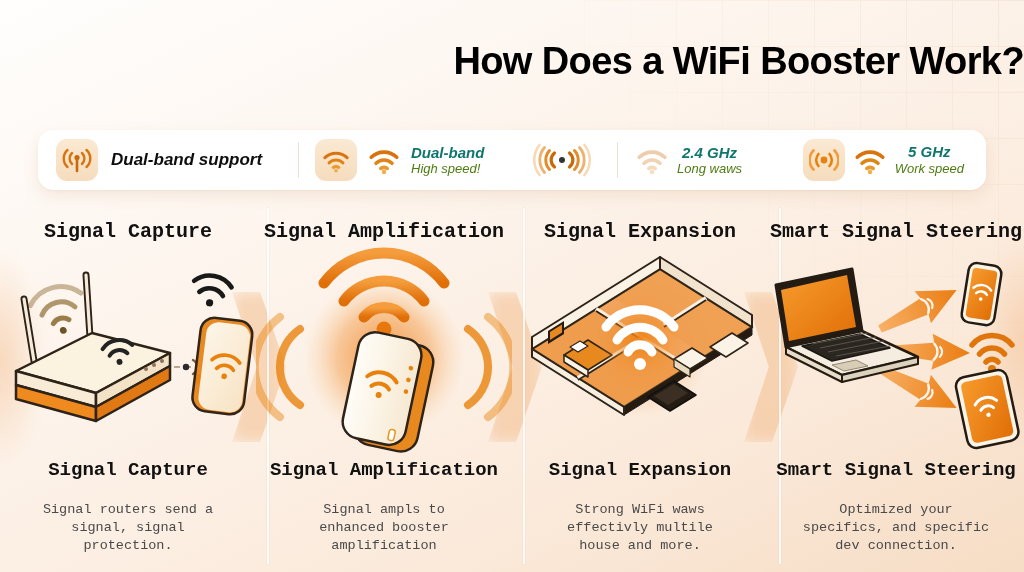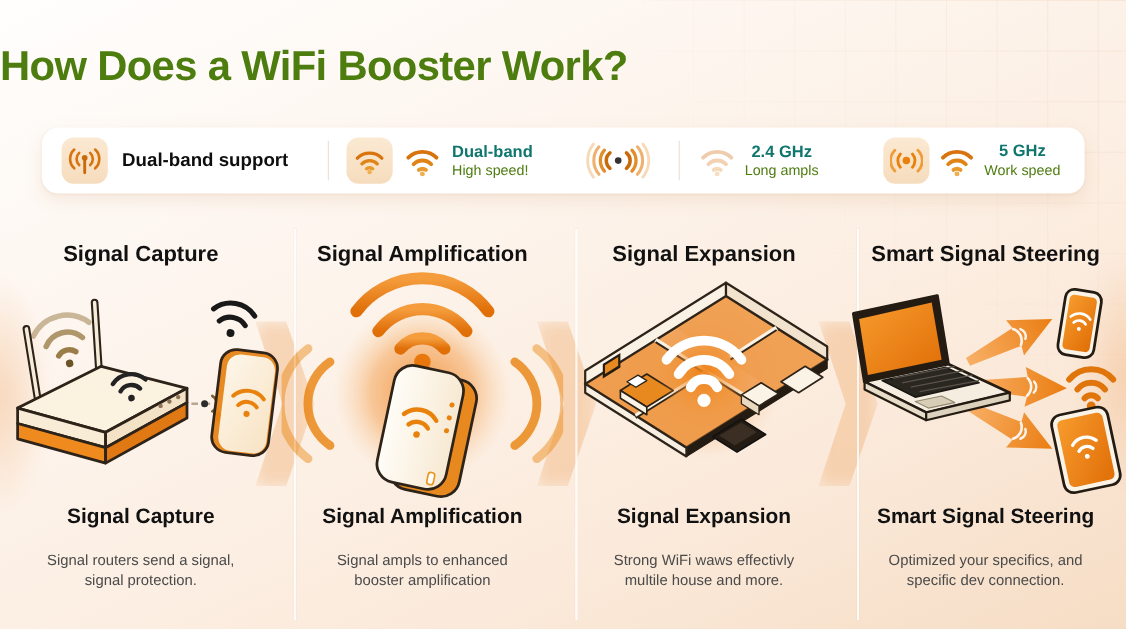--- a/index.html
+++ b/index.html
@@ -19,29 +19,29 @@
     -webkit-mask-image:linear-gradient(225deg,#000 0%,transparent 72%);
             mask-image:linear-gradient(225deg,#000 0%,transparent 72%);
   }
   .edge-glow { position:absolute; width:90px; height:220px; border-radius:50%;
     background:radial-gradient(closest-side,#f4bf92,transparent); opacity:.55; filter:blur(6px); }
   .edge-glow.left { left:-45px; top:250px; }
   .edge-glow.right { right:-45px; top:230px; }
 
   .page-title {
     position:absolute; top:40px; left:0; right:0;
-    text-align:left; font-size:38px; font-weight:bold; letter-spacing:-.6px; color:#4d7c0f;
+    text-align:right; font-size:38px; font-weight:bold; letter-spacing:-.6px; color:#000000;
   }
 
   
   .badge-bar {
-    position:absolute; top:116px; left:38px; width:948px; height:60px;
+    position:absolute; top:130px; left:38px; width:948px; height:60px;
     background:#ffffff; border-radius:15px;
     box-shadow:0 6px 16px rgba(186,126,66,.13), 0 1px 2px rgba(186,126,66,.08);
-    display:flex; align-items:center; padding:16px 18px;
+    display:flex; align-items:center; padding:16px 18px;font-style:italic;
   }
   .bar-sec { display:flex; align-items:center; height:100%; }
   .bar-sec.s1 { width:242px; gap:13px; }
   .bar-sec.s2 { width:318px; gap:11px; padding:0 12px 0 16px; }
   .bar-sec.s3 { flex:1; gap:9px; padding-left:18px;text-align:center; }
   .vdivider { width:1px; height:36px; background:#e9e0d4; flex:0 0 auto; }
   .icon-square {
     width:42px; height:42px; border-radius:11px; flex:0 0 auto;
     background:linear-gradient(#fbe9d2,#f6dcbd);
     display:flex; align-items:center; justify-content:center;
@@ -53,21 +53,21 @@
   .radiate-wrap { margin-left:auto; display:flex; align-items:center; }
   .ghz5-group { margin-left:auto; display:flex; align-items:center; gap:9px; padding-right:4px; }
   .wifi-faint { opacity:.55; }
   svg { display:block; }
 
   
   .columns {
     position:absolute; top:212px; left:0; right:0; bottom:0;
     display:grid; grid-template-columns:repeat(4,1fr);
   }
-  .column { display:flex; flex-direction:column; align-items:center; position:relative; }
+  .column { display:flex; flex-direction:column; align-items:center; position:relative;font-family:Liberation Mono, monospace; }
   .col-top-label  { font-size:20px; font-weight:bold; margin-top:8px; color:#111; white-space:nowrap; }
   .col-illu { width:256px; height:212px; margin-top:4px; }
   .col-bottom-label { font-size:19px; font-weight:bold; color:#111; margin-top:0; white-space:nowrap; }
   .col-desc { font-size:13.5px; color:#4a4a4a; line-height:1.32; text-align:center; max-width:190px; margin-top:20px; }
 
   .col-divider {
     position:absolute; top:208px; bottom:8px; width:2px;
     background:rgba(255,255,255,.8); box-shadow:0 0 0 .5px rgba(190,150,115,.10);
   }
   .flow-chevron {
@@ -151,21 +151,21 @@
     <svg class="wifi-faint" width="32" height="29" viewBox="0 0 40 36">
       <g fill="none" stroke-linecap="round" stroke-width="4.4">
         <path d="M4 14 A23 23 0 0 1 36 14" stroke="#E2A368"></path>
         <path d="M10 21.5 A14 14 0 0 1 30 21.5" stroke="#E8AE74"></path>
         <path d="M16 28 A7 7 0 0 1 24 28" stroke="#EEBB85"></path>
       </g>
       <circle cx="20" cy="32.5" r="2.8" fill="#F0C491"></circle>
     </svg>
     <div class="badge-stack">
       <span class="l1">2.4 GHz</span>
-      <span class="l2">Long ampls</span>
+      <span class="l2">Long waws</span>
     </div>
     <div class="ghz5-group">
       <div class="icon-square">
         <svg width="30" height="30" viewBox="0 0 30 30">
           <g fill="none" stroke-linecap="round" stroke-width="2.6">
             <path d="M9.5 9 A9 9 0 0 0 9.5 21" stroke="#E8820C"></path>
             <path d="M4.5 5.5 A13.5 13.5 0 0 0 4.5 24.5" stroke="#F09C3A"></path>
             <path d="M20.5 9 A9 9 0 0 1 20.5 21" stroke="#E8820C"></path>
             <path d="M25.5 5.5 A13.5 13.5 0 0 1 25.5 24.5" stroke="#F09C3A"></path>
           </g>

